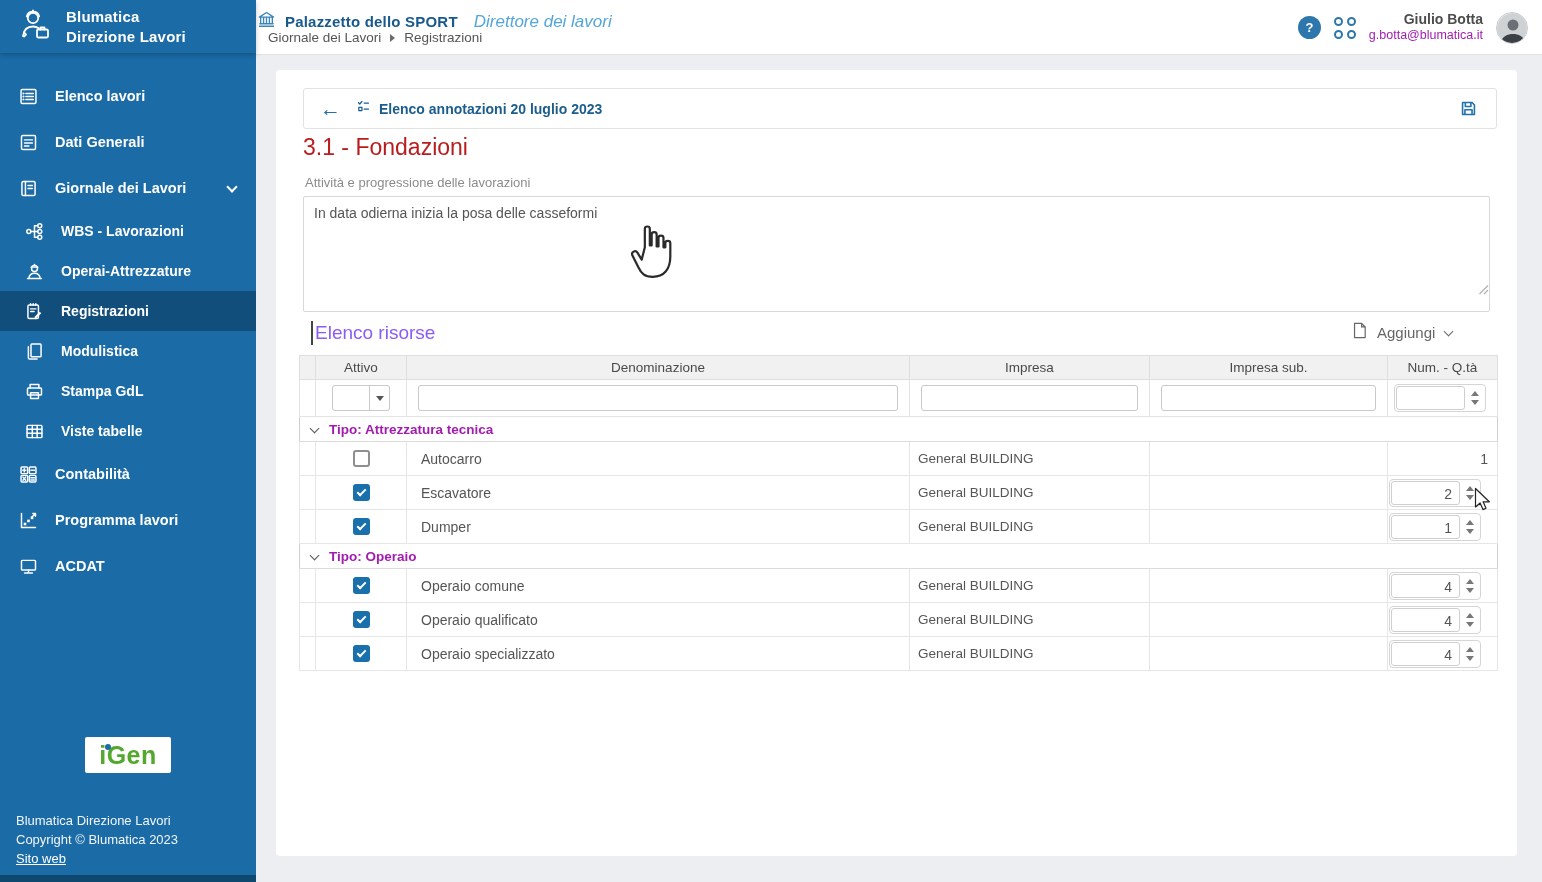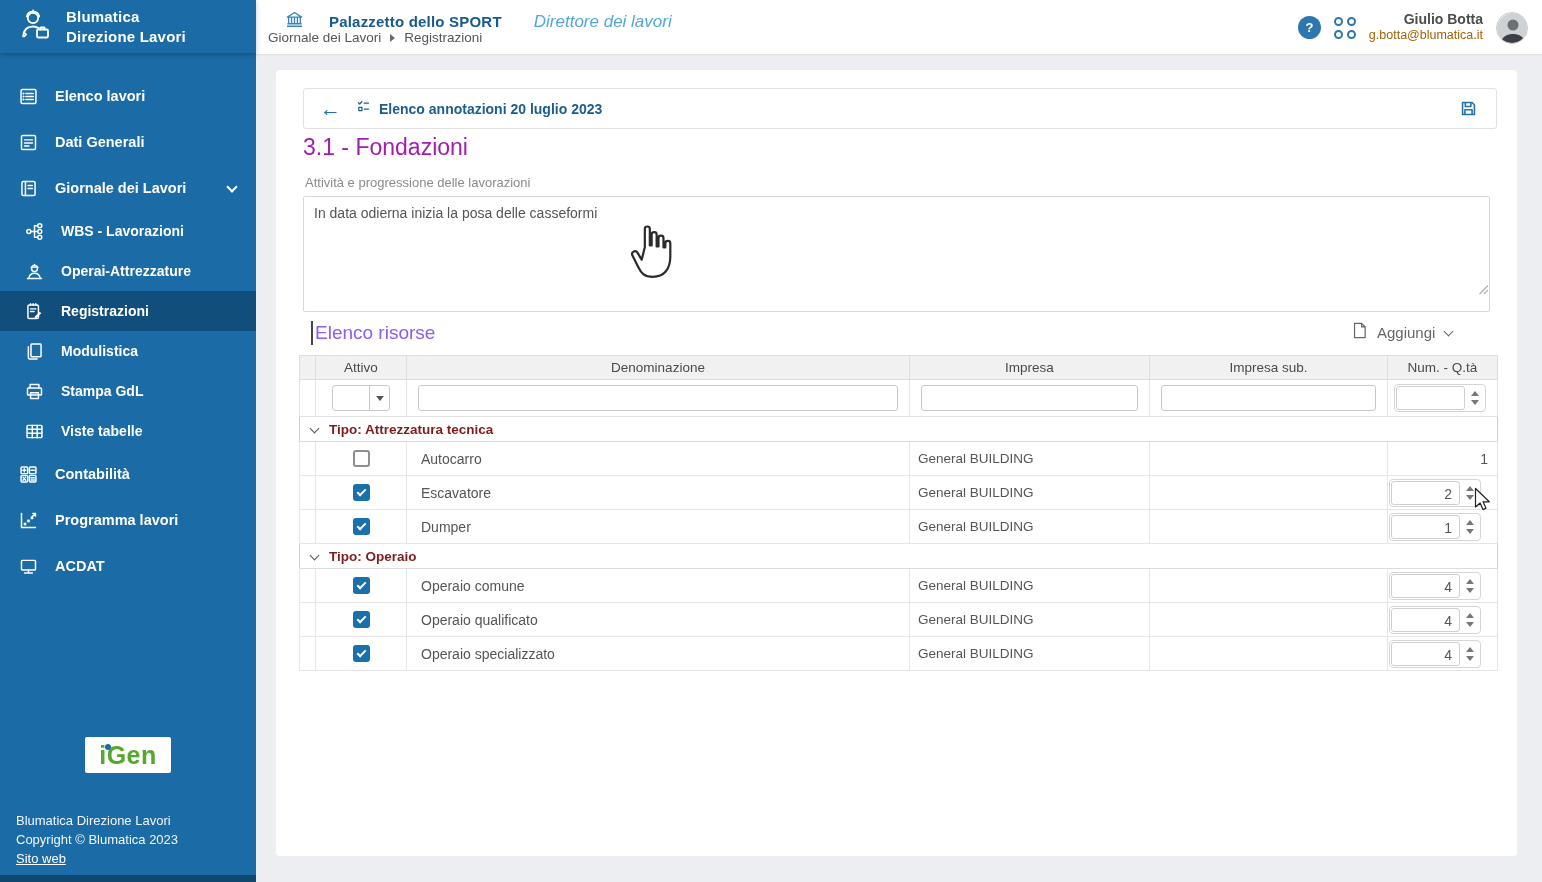--- a/index.html
+++ b/index.html
@@ -25,58 +25,58 @@
   .side-footer { position:absolute; left:0; bottom:16px; width:100%; padding:0 16px; font-size:13px; }
   .igen-box { width:86px; height:36px; background:#fff; border-radius:2px; margin:0 auto 40px auto; display:flex; align-items:center; justify-content:center; position:relative; }
   .igen-text { color:#53a82d; font-weight:800; font-size:25px; letter-spacing:.5px; }
   .igen-dot { position:absolute; width:6px; height:6px; border-radius:50%; background:#1a6ba6; left:20px; top:7px; }
   .foot-line { margin-top:4px; color:#f2f6fa; }
   .foot-link { text-decoration:underline; cursor:pointer; display:inline-block; margin-top:4px; color:#fff; }
   .side-bottom-strip { position:absolute; left:0; bottom:0; width:256px; height:7px; background:#0e486f; }
 
   
   .topbar { position:absolute; left:256px; top:0; width:1286px; height:55px; background:#fff; border-bottom:1px solid #e2e2e2; }
-  .proj-row { position:absolute; left:28px; top:7px; display:flex; align-items:baseline; gap:24px; }
+  .proj-row { position:absolute; left:0; top:7px; display:flex; align-items:baseline; gap:8px; }
   .proj-icon { position:relative; top:3px; }
   .proj-name { font-size:15px; font-weight:800; color:#185a8d; letter-spacing:.2px; }
   .proj-role { font-size:17px; font-style:italic; color:#54a6d8; margin-left:8px; }
   .crumb-row { position:absolute; left:12px; top:30px; display:flex; align-items:center; gap:9px; font-size:13.5px; color:#565656; }
   .crumb-sep { width:0; height:0; border-left:5px solid #6b6b6b; border-top:4px solid transparent; border-bottom:4px solid transparent; }
   .user-cluster { position:absolute; right:14px; top:0; height:55px; display:flex; align-items:center; gap:13px; }
   .help-btn { width:23px; height:23px; border-radius:50%; background:#2e77ad; color:#fff; font-weight:800; font-size:13px; display:flex; align-items:center; justify-content:center; cursor:pointer; }
   .apps-btn { display:grid; grid-template-columns:9px 9px; gap:4px; cursor:pointer; }
   .apps-btn span { width:9px; height:9px; border:2.2px solid #2e77ad; border-radius:50%; }
   .user-block { text-align:right; line-height:1.25; }
   .user-name { font-size:14px; font-weight:800; color:#4c4c4c; }
-  .user-email { font-size:12.5px; color:#a16207; }
+  .user-email { font-size:12.5px; color:#a21caf; }
   .avatar { width:32px; height:32px; border-radius:50%; overflow:hidden; border:1px solid #c9c9c9; cursor:pointer; }
 
   
   .card { position:absolute; left:276px; top:70px; width:1241px; height:786px; background:#fff; border-radius:4px; }
   .anno-bar { position:absolute; left:303px; top:88px; width:1194px; height:41px; border:1px solid #e2e2e2; border-radius:3px; background:#fff; display:flex; align-items:center; }
   .back-arrow { font-size:21px; font-weight:700; color:#1f6fae; margin-left:16px; cursor:pointer; line-height:1; }
   .anno-link { display:flex; align-items:center; gap:8px; margin-left:15px; cursor:pointer; }
   .anno-link-label { font-size:14px; font-weight:700; color:#1b5e8e; }
   .save-btn { margin-left:auto; margin-right:18px; cursor:pointer; display:flex; }
-  .page-title { position:absolute; left:303px; top:134px; font-size:23px; color:#a21caf; }
+  .page-title { position:absolute; left:303px; top:134px; font-size:23px; color:#b91c1c; }
   .activity-label { position:absolute; left:305px; top:175px; font-size:13px; color:#8b8b8b; }
   .activity-area { position:absolute; left:303px; top:196px; width:1187px; height:116px; border:1px solid #d8d8d8; border-radius:2px; padding:8px 10px; font-family:"Liberation Sans",sans-serif; font-size:14px; color:#555; resize:none; outline:none; }
   .resize-grip { position:absolute; left:1478px; top:281px; pointer-events:none; }
   .caret-line { position:absolute; left:311px; top:321px; width:1.5px; height:24px; background:#444; }
   .resources-title { position:absolute; left:315px; top:322px; font-size:19px; color:#8b5cf6; }
   .add-cluster { position:absolute; left:1352px; top:322px; display:flex; align-items:center; gap:10px; color:#666; cursor:pointer; }
   .add-label { font-size:15px; }
   .chv-dark { display:inline-block; width:7px; height:7px; border-right:1.8px solid #666; border-bottom:1.8px solid #666; transform:rotate(45deg); margin-top:-3px; }
 
   
   .res-table-wrap { position:absolute; left:299px; top:355px; width:1198px; }
   table { border-collapse:collapse; table-layout:fixed; width:1198px; font-size:13.5px; color:#555; border:1px solid #cfcfcf; }
   thead th { background:#f1f1f2; border:1px solid #dedede; height:24px; font-weight:400; color:#4a4a4a; text-align:center; font-size:13.5px; }
   tr.filter-row td { border:1px solid #e3e3e3; height:37px; padding:4px; background:#fff; }
-  tr.group-row td { border-top:1px solid #dcdcdc; border-bottom:1px solid #dcdcdc; height:25px; font-weight:700; color:#7f1d1d; font-size:13.5px; padding-left:10px; background:#fff; }
+  tr.group-row td { border-top:1px solid #dcdcdc; border-bottom:1px solid #dcdcdc; height:25px; font-weight:700; color:#a21caf; font-size:13.5px; padding-left:10px; background:#fff; }
   tr.data-row td { border:1px solid #e6e6e6; height:34px; background:#fff; }
   .gchv { display:inline-block; width:7px; height:7px; border-right:1.6px solid #555; border-bottom:1.6px solid #555; transform:rotate(45deg); margin:0 11px 2px 1px; }
   td.cell-check { text-align:center; }
   .cb { width:17px; height:17px; border-radius:3px; display:inline-flex; align-items:center; justify-content:center; vertical-align:middle; cursor:pointer; }
   .cb.on { background:#1a70ab; }
   .cb.off { background:#fff; border:2px solid #8f8f8f; }
   .tick { width:9px; height:5px; border-left:2px solid #fff; border-bottom:2px solid #fff; transform:rotate(-45deg); margin-top:-3px; }
   td.cell-name { padding-left:14px; font-size:14px; }
   td.cell-co, td.cell-sub { padding-left:8px; }
   td.cell-qty { text-align:right; padding-right:9px; font-size:14px; }

